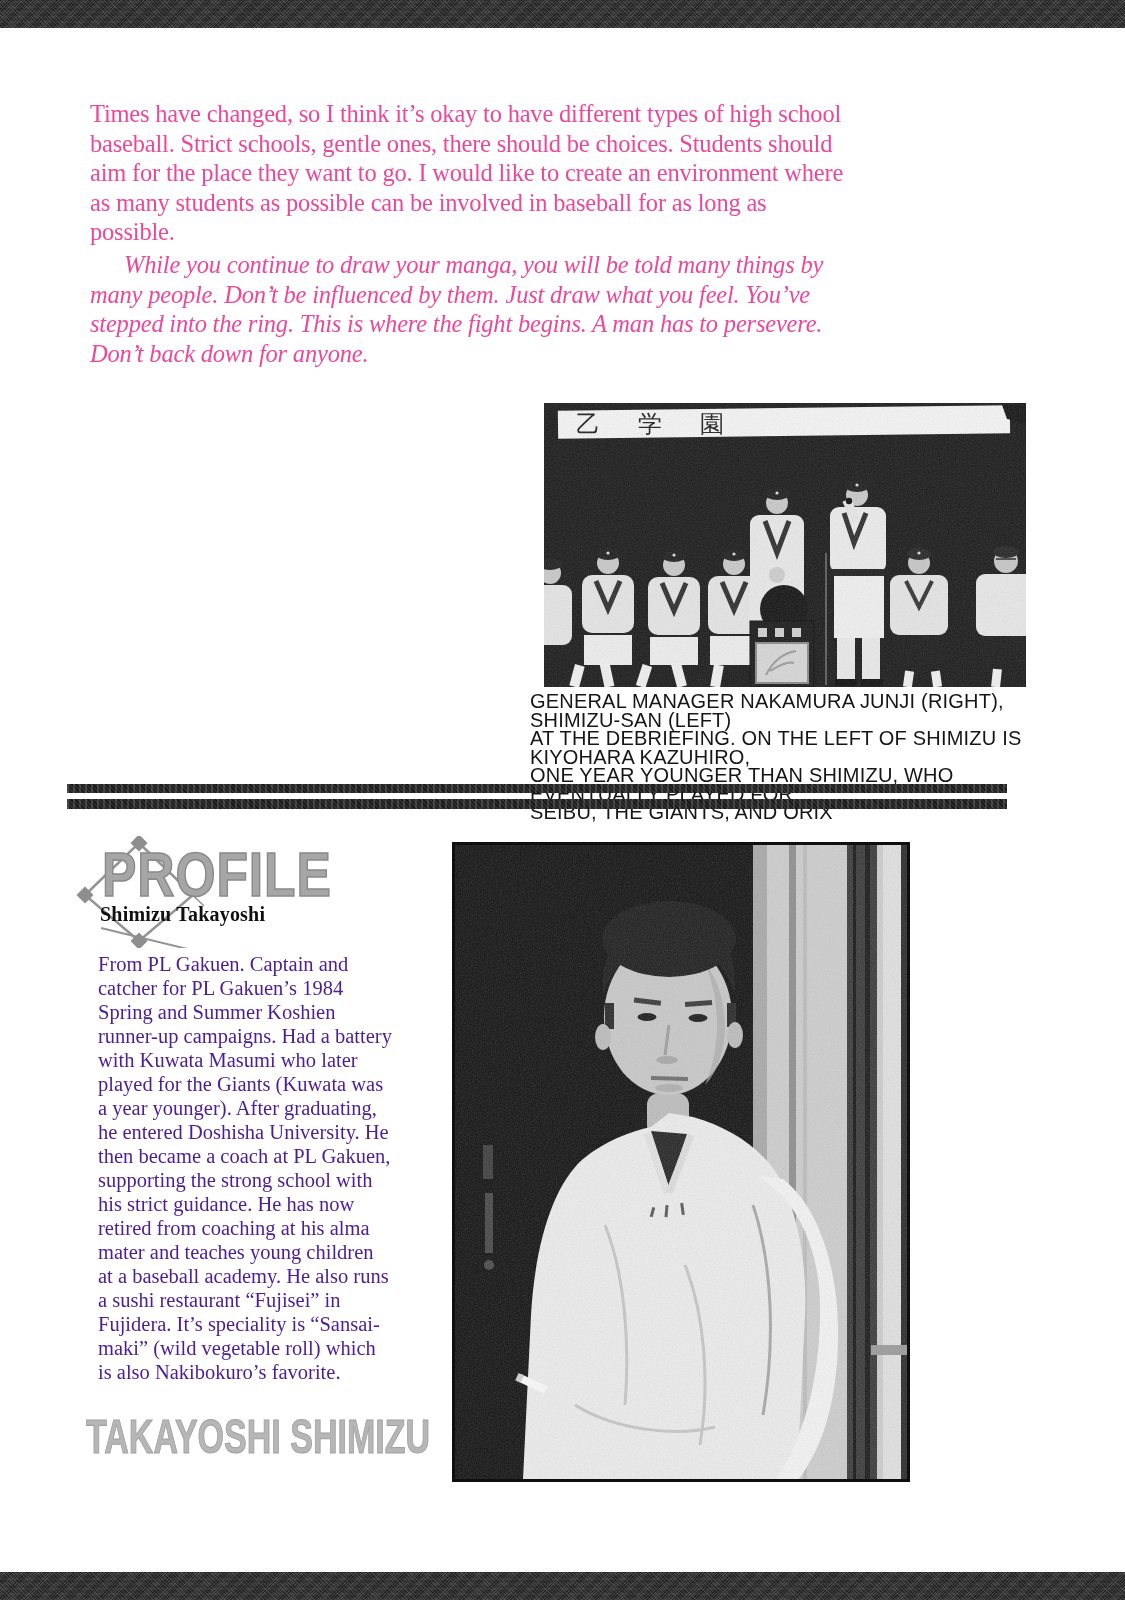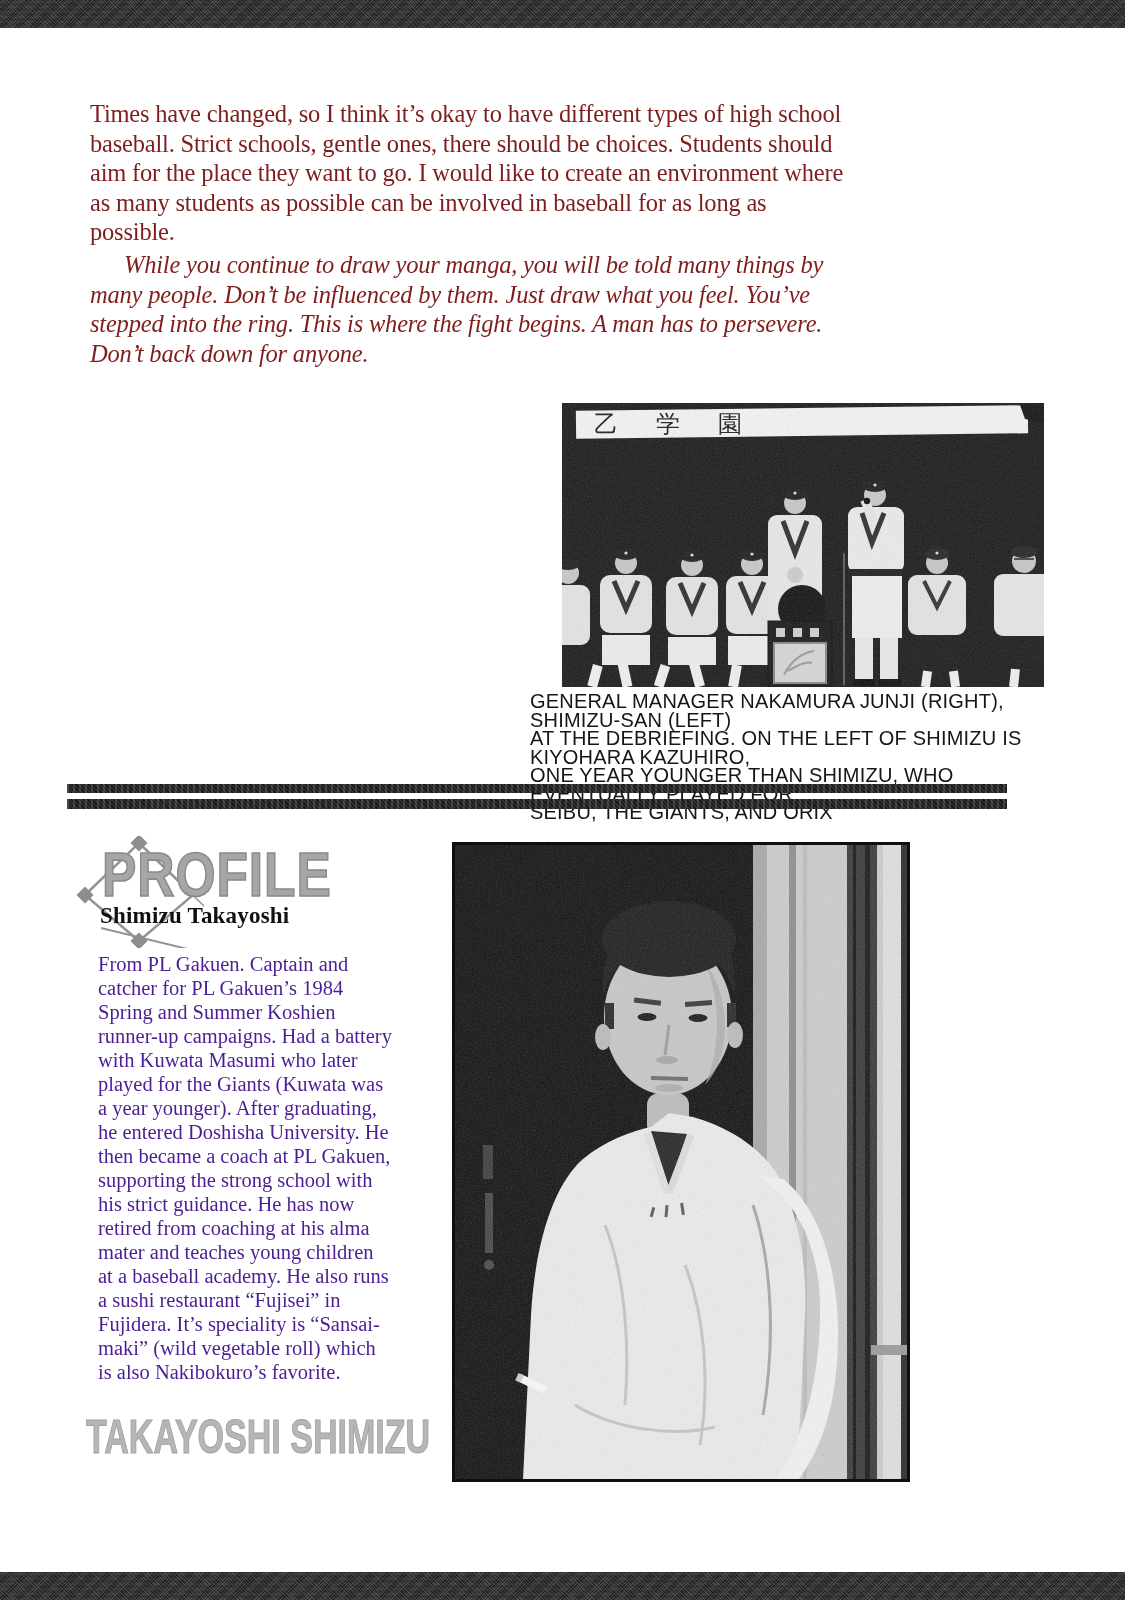--- a/index.html
+++ b/index.html
@@ -16,27 +16,27 @@
     background-image:
       repeating-linear-gradient(45deg, rgba(255,255,255,.09) 0 1px, rgba(0,0,0,0) 1px 3px),
       repeating-linear-gradient(-45deg, rgba(0,0,0,.45) 0 1px, rgba(0,0,0,0) 1px 2px),
       repeating-linear-gradient(0deg, rgba(255,255,255,.05) 0 2px, rgba(0,0,0,0) 2px 5px);
   }
   .bar.top{top:0;}
   .bar.bottom{top:1572px;}
   
   .para{
     left:90px;width:938px;
-    font-size:24.5px;line-height:29.5px;color:#7f1d1d;
+    font-size:24.5px;line-height:29.5px;color:#ec4899;
     white-space:pre-line;letter-spacing:-0.2px;
   }
   .para.p1{top:99px;}
   .para.p2{top:250px;text-indent:34px;font-style:italic;}
   
-  .photo1{left:562px;top:403px;width:452px;height:284px;}
+  .photo1{left:544px;top:403px;width:452px;height:284px;}
   .caption{
     left:530px;top:692px;width:505px;
     font-family:"Liberation Sans","DejaVu Sans",sans-serif;
     font-size:20px;line-height:18.5px;letter-spacing:.2px;color:#161616;
     white-space:pre-line;
   }
   
   .rule{
     left:67px;width:940px;height:9px;background-color:#2d2d2d;
     background-image:
@@ -49,21 +49,21 @@
   .profile-diamond{left:76px;top:836px;width:132px;height:112px;}
   .profile-title{
     left:102px;top:843px;
     font-family:"Liberation Sans","DejaVu Sans",sans-serif;
     font-weight:bold;font-size:56px;line-height:1;color:#a6a6a6;
     -webkit-text-stroke:1.5px #8a8a8a;
     letter-spacing:1px;
     transform:scale(0.92,1.12);transform-origin:left top;
   }
   .profile-name{
-    left:100px;top:903px;font-size:23px;font-weight:bold;color:#101010;letter-spacing:.2px;
+    left:100px;top:903px;font-size:20px;font-weight:bold;color:#101010;letter-spacing:.2px;
   }
   .profile-bio{
     left:98px;top:952px;width:352px;
     font-size:20.5px;line-height:24px;color:#4c1d95;white-space:pre-line;
   }
   .watermark{
     left:86px;top:1412px;
     font-family:"Liberation Sans","DejaVu Sans",sans-serif;
     font-weight:bold;font-size:46px;line-height:1;color:#b6b6b6;
     -webkit-text-stroke:1px #a2a2a2;

